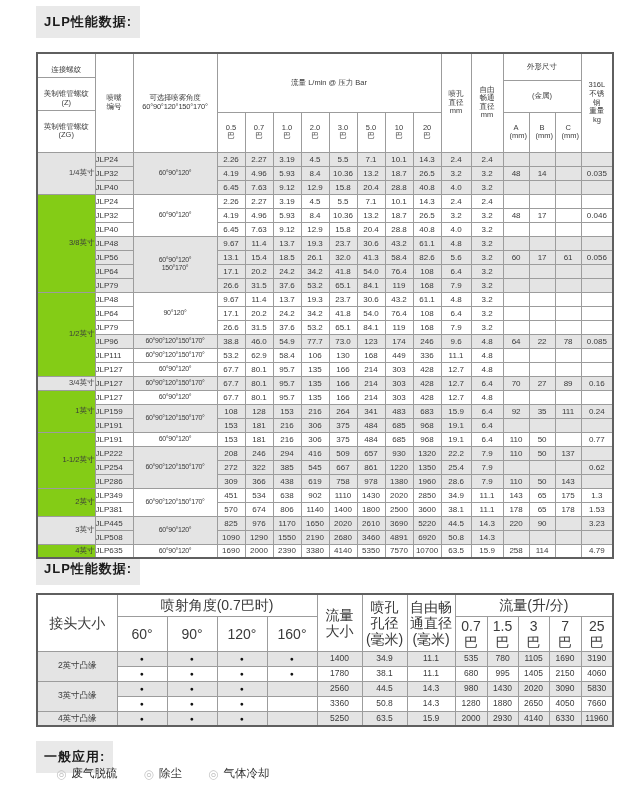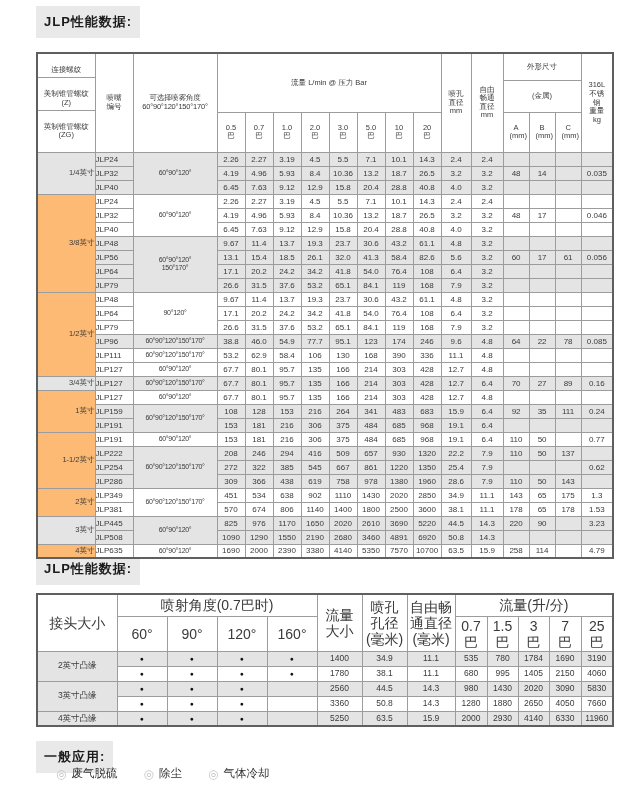--- a/index.html
+++ b/index.html
@@ -29,21 +29,21 @@
   .h20 { height:20px; } .h24 { height:24px; } .h29 { height:29px; }
   .flow-title { font-size:8px; }
   .angle-th { font-size:7.5px; letter-spacing:-0.2px; }
 
   #t2 { left:36px; top:593px; width:576px; font-size:8.5px; border:2px solid #5f5f5f; }
   #t2 thead th { padding:1px 0; font-size:14px; }
   #t2 tbody td { height:15px; padding:0; }
   .th22 { height:22px; } .th26 { height:20px; }
 
   tr.shade td { background:#e4e4e4; }
-  td.conn { background:#fdba74; text-align:right; padding-right:2px; font-size:7.5px; }
+  td.conn { background:#84cc16; text-align:right; padding-right:2px; font-size:7.5px; }
   td.noz { text-align:left; padding-left:2px; }
   td.angle { font-size:7px; letter-spacing:-0.3px; }
   td.dot { font-size:6.5px; color:#111; }
   td.lbl { background:#fff; }
   td.split { background:linear-gradient(to bottom,#e4e4e4 50%,#ffffff 50%); }
 
   #apps { position:absolute; left:56px; top:766px; display:flex; gap:26px; align-items:center;
     font-size:11.5px; color:#333; z-index:1; }
   .app-item { display:flex; align-items:center; gap:5px; }
   .ring { color:#c3c3c3; font-size:12px; line-height:1; }
@@ -360,41 +360,41 @@
           <td></td>
           <td></td>
         </tr>
         <tr class="shade">
           <td class="noz">JLP96</td>
           <td class="angle">60°90°120°150°170°</td>
           <td>38.8</td>
           <td>46.0</td>
           <td>54.9</td>
           <td>77.7</td>
-          <td>95.1</td>
+          <td>73.0</td>
           <td>123</td>
           <td>174</td>
           <td>246</td>
           <td>9.6</td>
           <td>4.8</td>
           <td>64</td>
           <td>22</td>
           <td>78</td>
           <td>0.085</td>
         </tr>
         <tr>
           <td class="noz">JLP111</td>
           <td class="angle">60°90°120°150°170°</td>
           <td>53.2</td>
           <td>62.9</td>
           <td>58.4</td>
           <td>106</td>
           <td>130</td>
           <td>168</td>
-          <td>390</td>
+          <td>449</td>
           <td>336</td>
           <td>11.1</td>
           <td>4.8</td>
           <td></td>
           <td></td>
           <td></td>
           <td></td>
         </tr>
         <tr>
           <td class="noz">JLP127</td>
@@ -706,21 +706,21 @@
           <td class="lbl split" rowspan="2">2英寸凸缘</td>
           <td class="dot">●</td>
           <td class="dot">●</td>
           <td class="dot">●</td>
           <td class="dot">●</td>
           <td>1400</td>
           <td>34.9</td>
           <td>11.1</td>
           <td>535</td>
           <td>780</td>
-          <td>1784</td>
+          <td>1105</td>
           <td>1690</td>
           <td>3190</td>
         </tr>
         <tr>
           <td class="dot">●</td>
           <td class="dot">●</td>
           <td class="dot">●</td>
           <td class="dot">●</td>
           <td>1780</td>
           <td>38.1</td>

